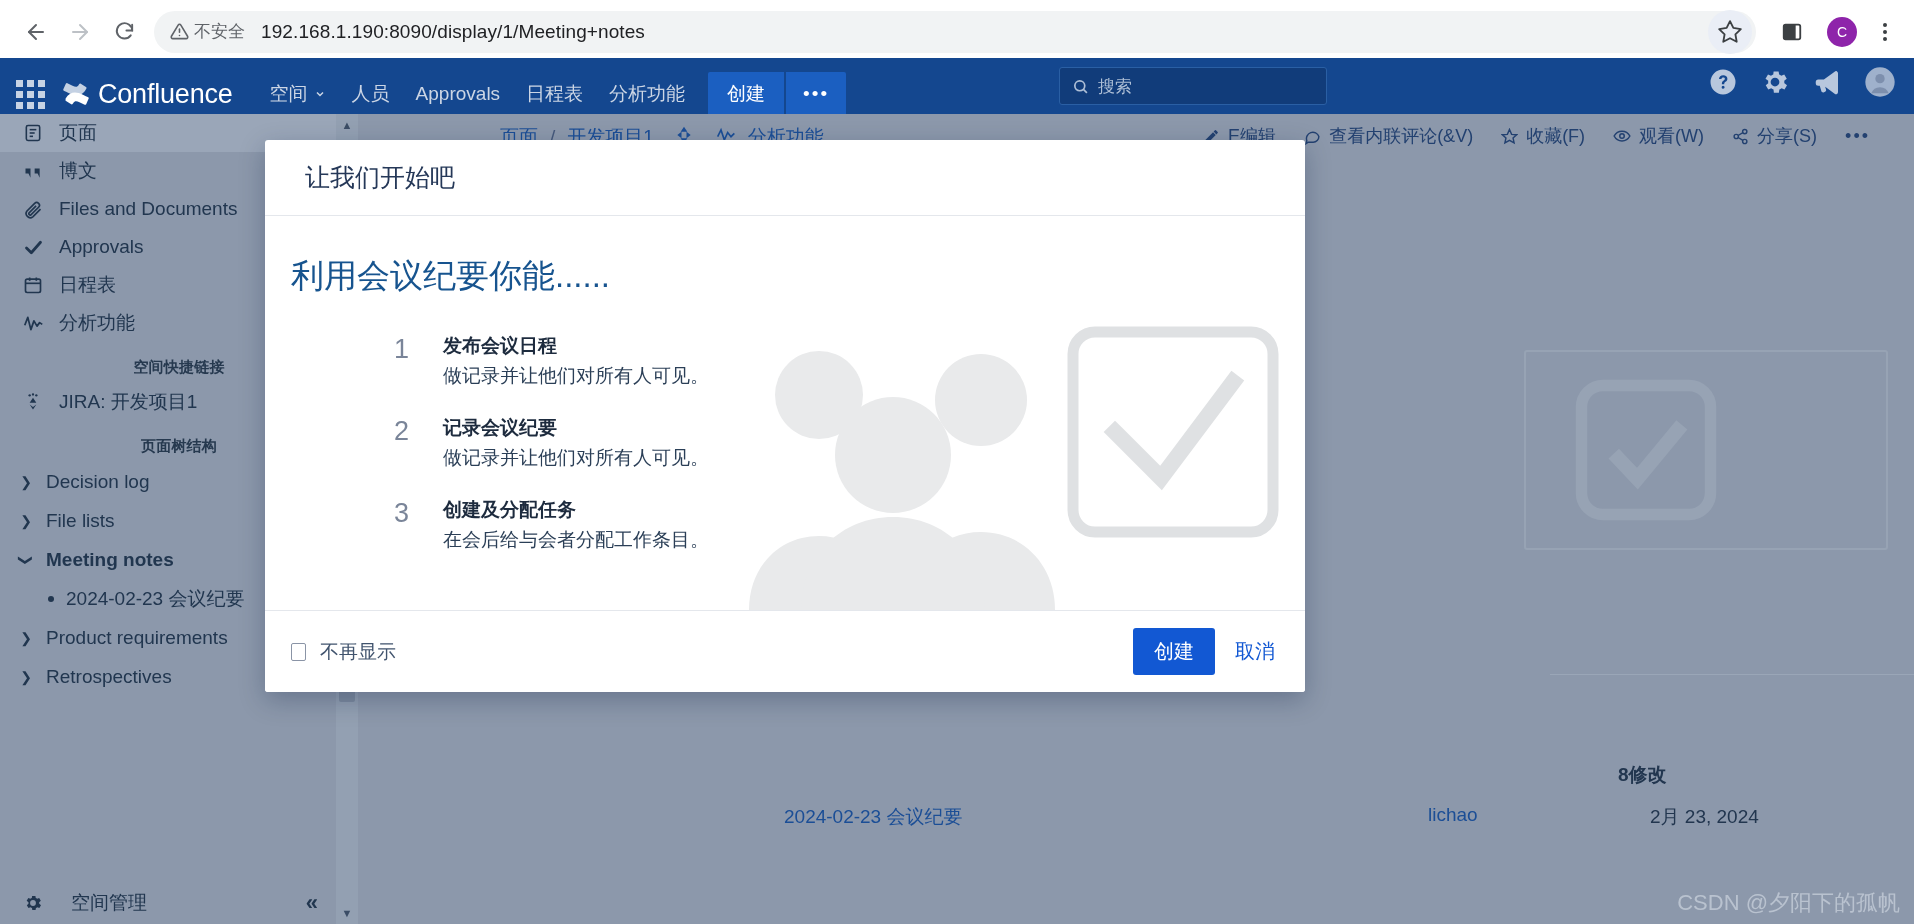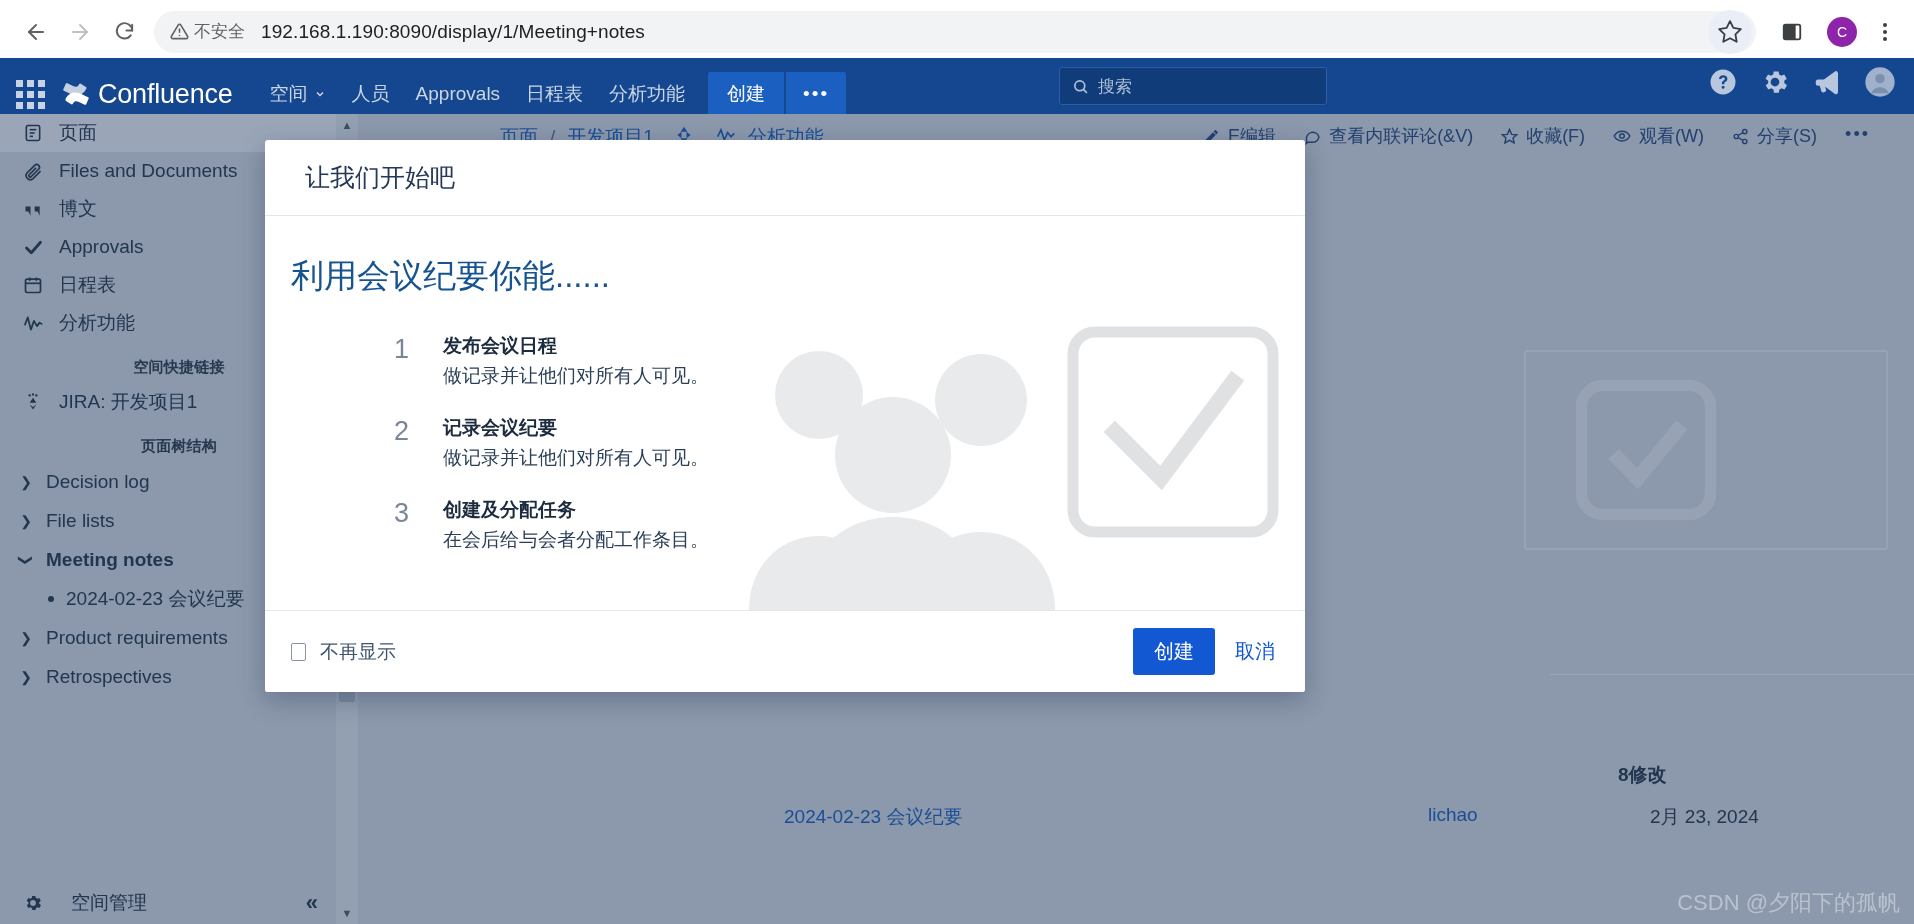--- a/index.html
+++ b/index.html
@@ -202,21 +202,21 @@
   }
   #breadcrumb-row {
     position: absolute; left: 140px; top: 10px;
     display: flex; align-items: center; gap: 12px;
     font-size: 19px; color: #1b4e96;
     white-space: nowrap;
   }
   #crumb-sep { color: #45587a; }
   #page-actions {
     position: absolute; right: 44px; top: 10px;
-    display: flex; align-items: flex-start; gap: 28px;
+    display: flex; align-items: center; gap: 28px;
     font-size: 18px; color: #234170;
     white-space: nowrap;
   }
   .pg-action { display: flex; align-items: center; gap: 8px; }
   #scroll-track {
     position: absolute; left: 0; top: 0;
     width: 22px; height: 810px;
     background: #93a0b2;
   }
   .scroll-arrow {
@@ -590,33 +590,33 @@
         <rect x="4" y="3" width="16" height="18" rx="2"></rect>
           <line x1="8" y1="8" x2="16" y2="8"></line>
           <line x1="8" y1="12" x2="14" y2="12"></line>
           <line x1="8" y1="16" x2="12" y2="16"></line>
       </svg>
     </span>
     <span>页面</span>
   </div>
   <div class="side-item">
     <span class="side-icon">
+      <svg width="20" height="20" viewBox="0 0 24 24" fill="currentColor">
+          <path d="M3 15h3.6L9 20V9H3v6zm11 0h3.6L20 20V9h-6v6z"></path>
+        </svg>
+    </span>
+    <span>博文</span>
+  </div>
+  <div class="side-item">
+    <span class="side-icon">
       <svg width="20" height="20" viewBox="0 0 24 24" fill="none" stroke="currentColor" stroke-width="2">
           <path d="M21 12.2l-9.2 9.2a5 5 0 0 1-7-7l9.2-9.2a3.3 3.3 0 0 1 4.7 4.7l-9.2 9.2a1.7 1.7 0 0 1-2.3-2.3l8.5-8.5"></path>
         </svg>
     </span>
     <span>Files and Documents</span>
-  </div>
-  <div class="side-item">
-    <span class="side-icon">
-      <svg width="20" height="20" viewBox="0 0 24 24" fill="currentColor">
-          <path d="M3 15h3.6L9 20V9H3v6zm11 0h3.6L20 20V9h-6v6z"></path>
-        </svg>
-    </span>
-    <span>博文</span>
   </div>
   <div class="side-item">
     <span class="side-icon">
       <svg width="21" height="21" viewBox="0 0 24 24" fill="none" stroke="currentColor" stroke-width="3.2" stroke-linecap="round" stroke-linejoin="round">
           <polyline points="4 12.5 9.5 18 20 6"></polyline>
         </svg>
     </span>
     <span>Approvals</span>
   </div>
   <div class="side-item">

